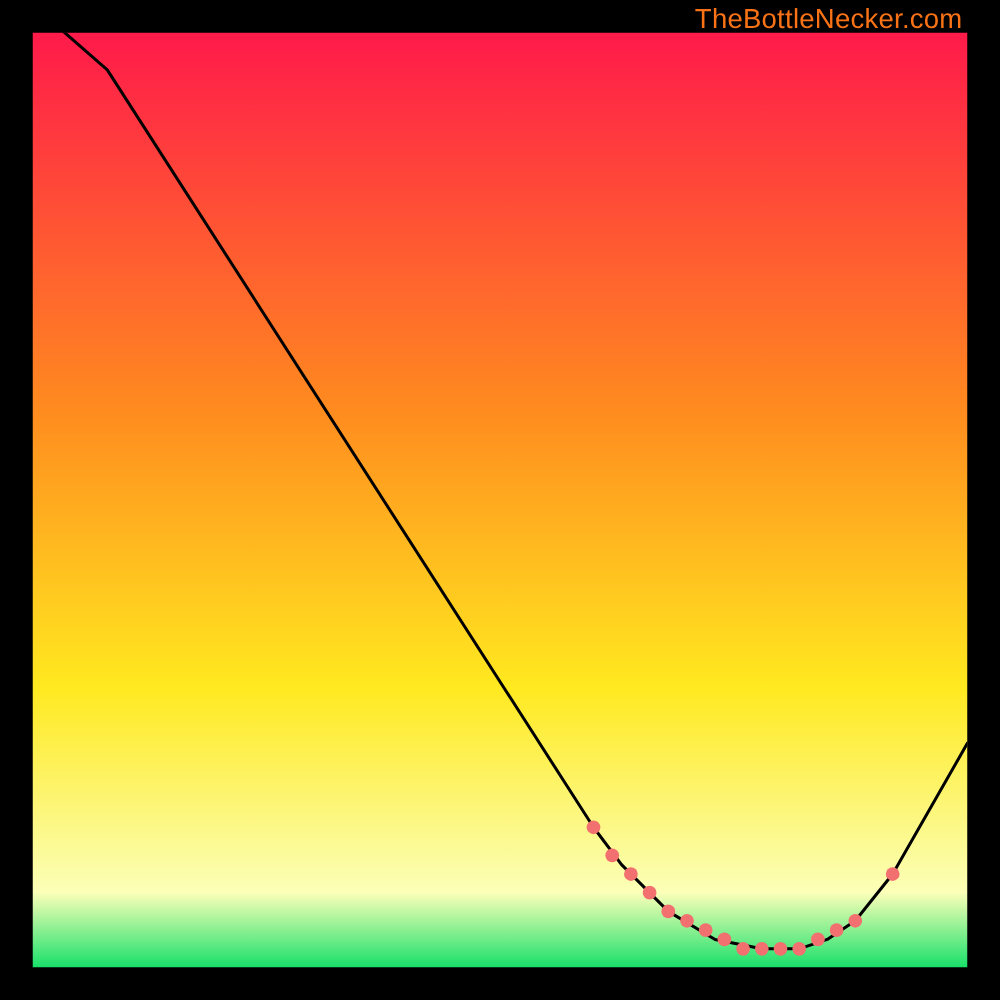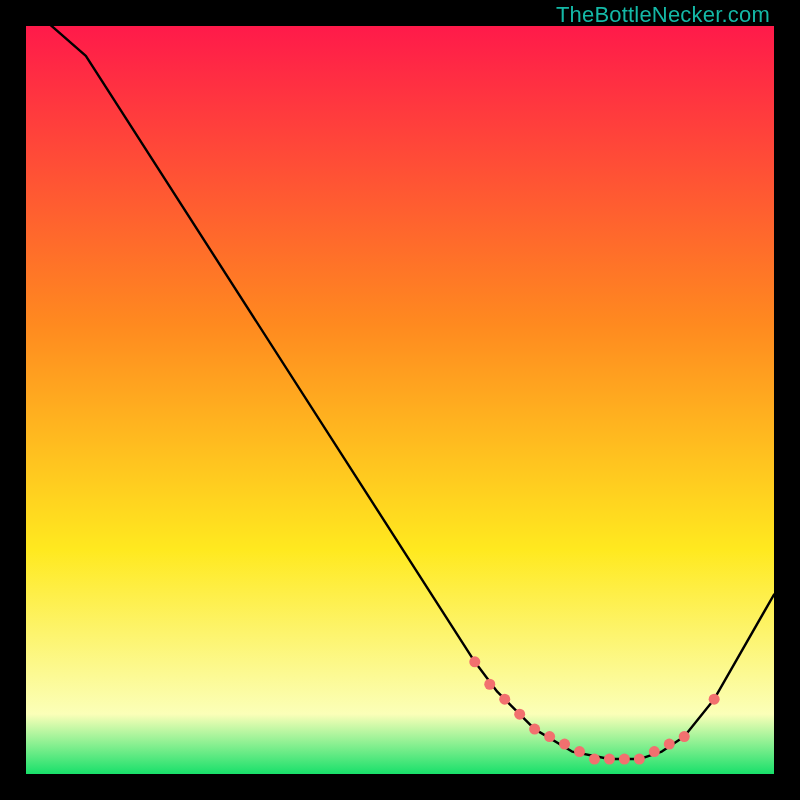--- a/index.html
+++ b/index.html
@@ -23,21 +23,21 @@
     position: absolute;
     left: 0;
     top: 0;
     width: 748px;
     height: 748px;
   }
   .watermark {
     position: absolute;
     top: 2px;
     right: 30px;
-    color: #14b8a6;
+    color: #f97316;
     font-size: 22px;
     font-weight: 500;
     letter-spacing: 0.2px;
   }
 </style>
 </head>
 <body>
 
 <div class="watermark">TheBottleNecker.com</div>
 

